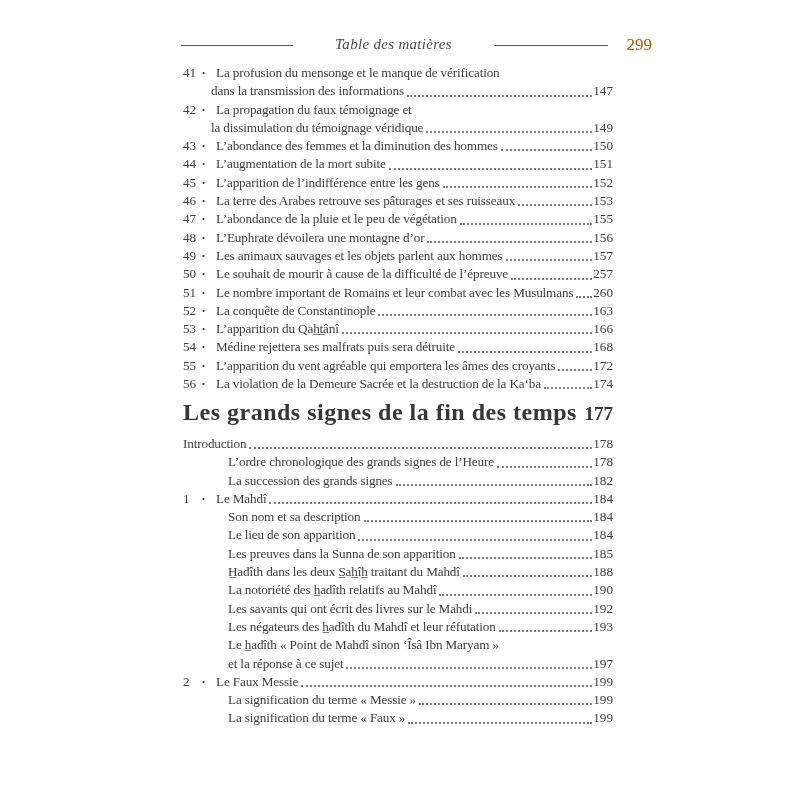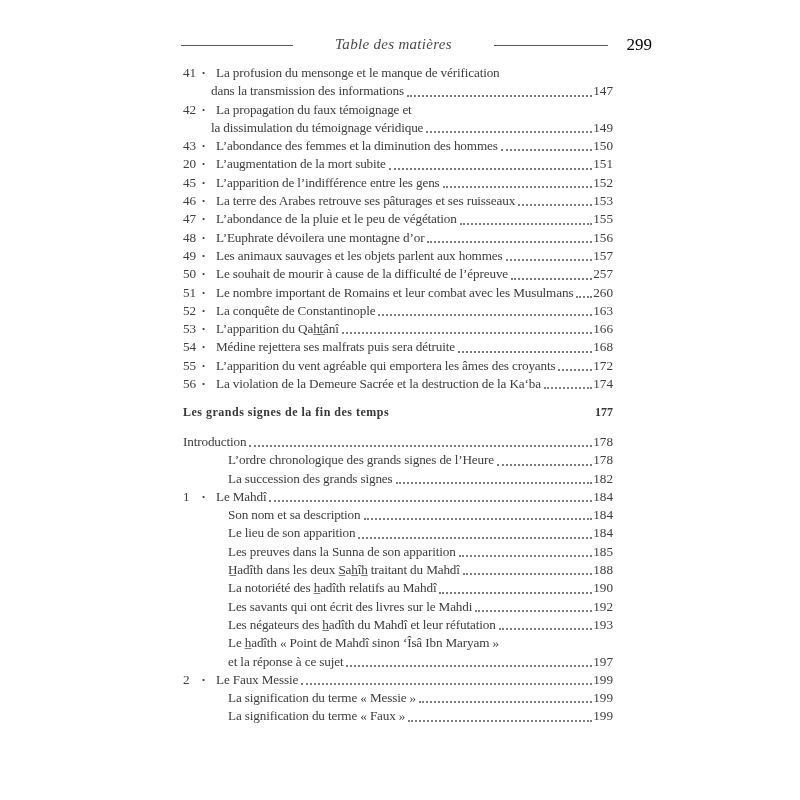--- a/index.html
+++ b/index.html
@@ -12,40 +12,40 @@
     position:absolute;left:181px;top:34px;width:471px;height:22px;
     display:flex;align-items:center;
   }
   .rule{border-top:1.6px solid #5a5a5a;height:0;}
   .rule.left{width:112px;}
   .rule.right{width:114px;}
   .ht{
     flex:1;text-align:center;font-style:italic;font-size:15px;color:#4a4a4a;
     letter-spacing:0.3px;padding:0 4px 2px 4px;white-space:nowrap;
   }
-  .hpn{margin-left:16px;min-width:28px;text-align:right;font-size:17px;color:#000000;}
+  .hpn{margin-left:16px;min-width:28px;text-align:right;font-size:17px;color:#a16207;}
   
   .toc{position:absolute;left:183px;top:64px;width:430px;font-size:13.2px;}
   .sec{position:absolute;left:183px;top:400px;width:430px;font-size:13.2px;}
   .l{display:flex;line-height:18.3px;}
   .gut{display:flex;width:33px;flex:0 0 33px;}
   .gut .num{width:19px;}
   .gut .b{width:14px;text-align:left;font-size:9px;line-height:18.3px;}
   .t{white-space:nowrap;letter-spacing:-0.15px;}
   .dots{
     flex:1 1 auto;min-width:4px;height:0;border-bottom:2px dotted #7d7d7d;
     align-self:flex-end;margin:0 1px 4px 3px;
   }
   .pg{white-space:nowrap;}
   .ind-cont{padding-left:28px;text-align:center;}
   .ind-sub{padding-left:45px;}
   
   .sechead{display:flex;align-items:baseline;margin-bottom:9px;line-height:24px;}
-  .sectitle{font-weight:bold;font-size:12px;letter-spacing:0.5px;color:#373737;white-space:nowrap;}
-  .secpage{margin-left:auto;font-weight:bold;font-size:12px;color:#373737;}
+  .sectitle{font-weight:bold;font-size:24px;letter-spacing:0.5px;color:#373737;white-space:nowrap;}
+  .secpage{margin-left:auto;font-weight:bold;font-size:19px;color:#373737;}
 </style>
 </head>
 <body>
 
 <div class="page">
 
   <div class="pagehead">
     <span class="rule left"></span>
     <span class="ht">Table des matières</span>
     <span class="rule right"></span>
@@ -88,21 +88,21 @@
             <span class="b">•</span>
           </span>
           <span class="t">L’abondance des femmes et la diminution des hommes</span>
           <span class="dots"></span>
           <span class="pg">150</span>
         </div>
       </div>
       <div class="row">
         <div class="l">
           <span class="gut">
-            <span class="num">20</span>
+            <span class="num">44</span>
             <span class="b">•</span>
           </span>
           <span class="t">L’augmentation de la mort subite</span>
           <span class="dots"></span>
           <span class="pg">151</span>
         </div>
       </div>
       <div class="row">
         <div class="l">
           <span class="gut">

